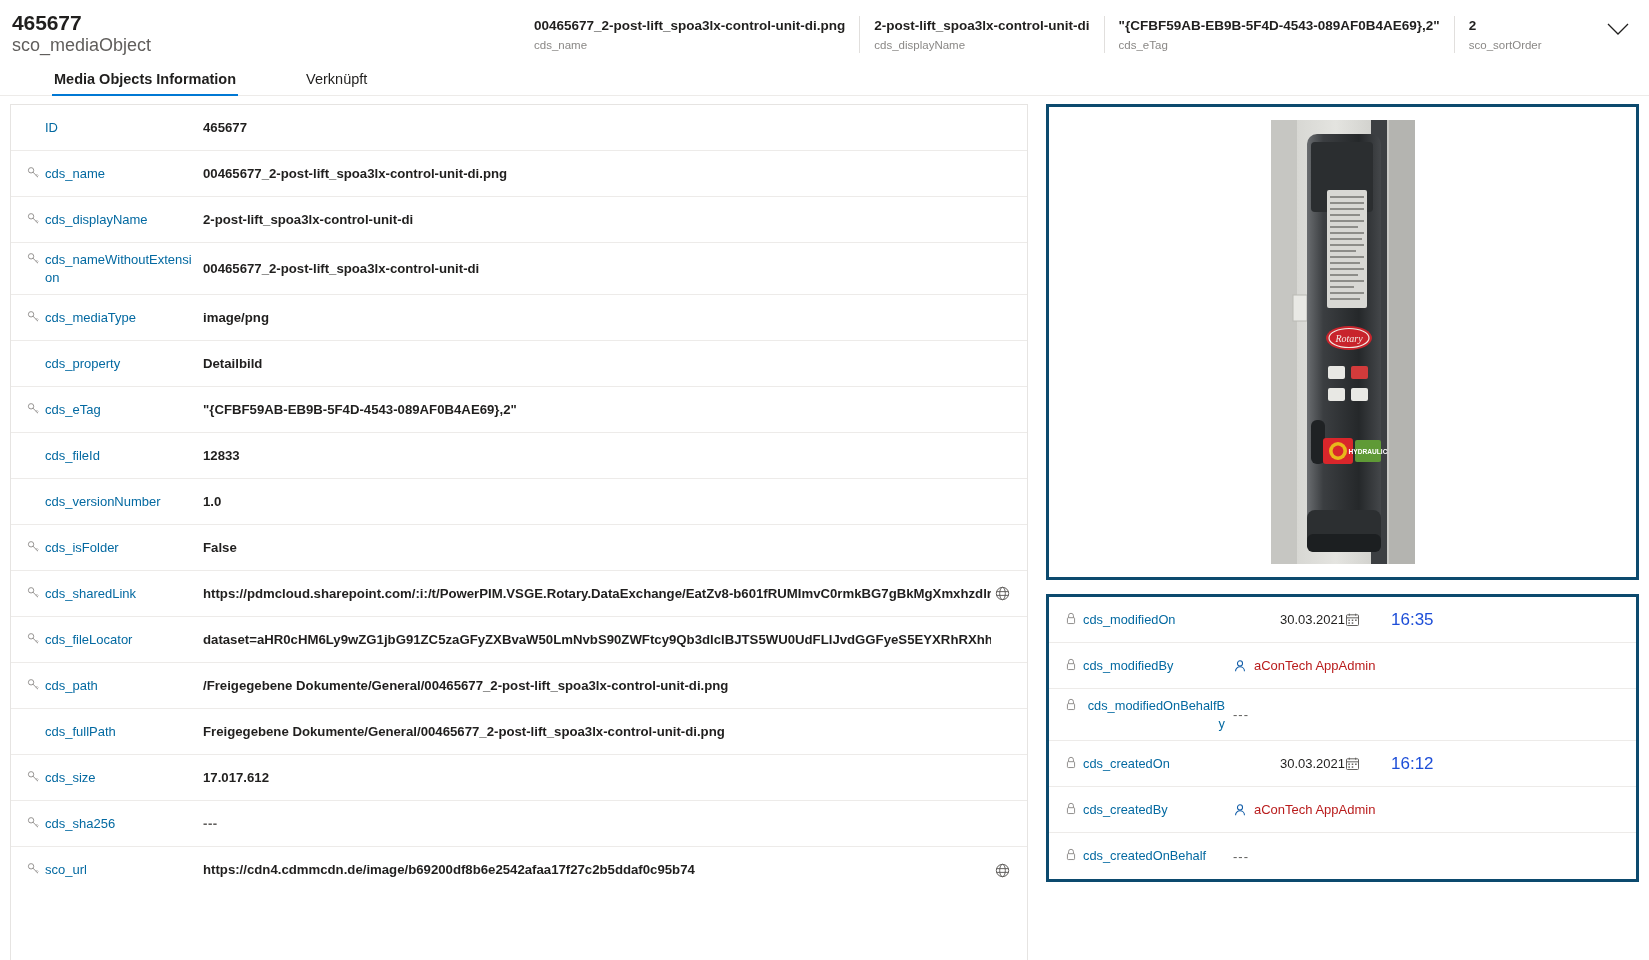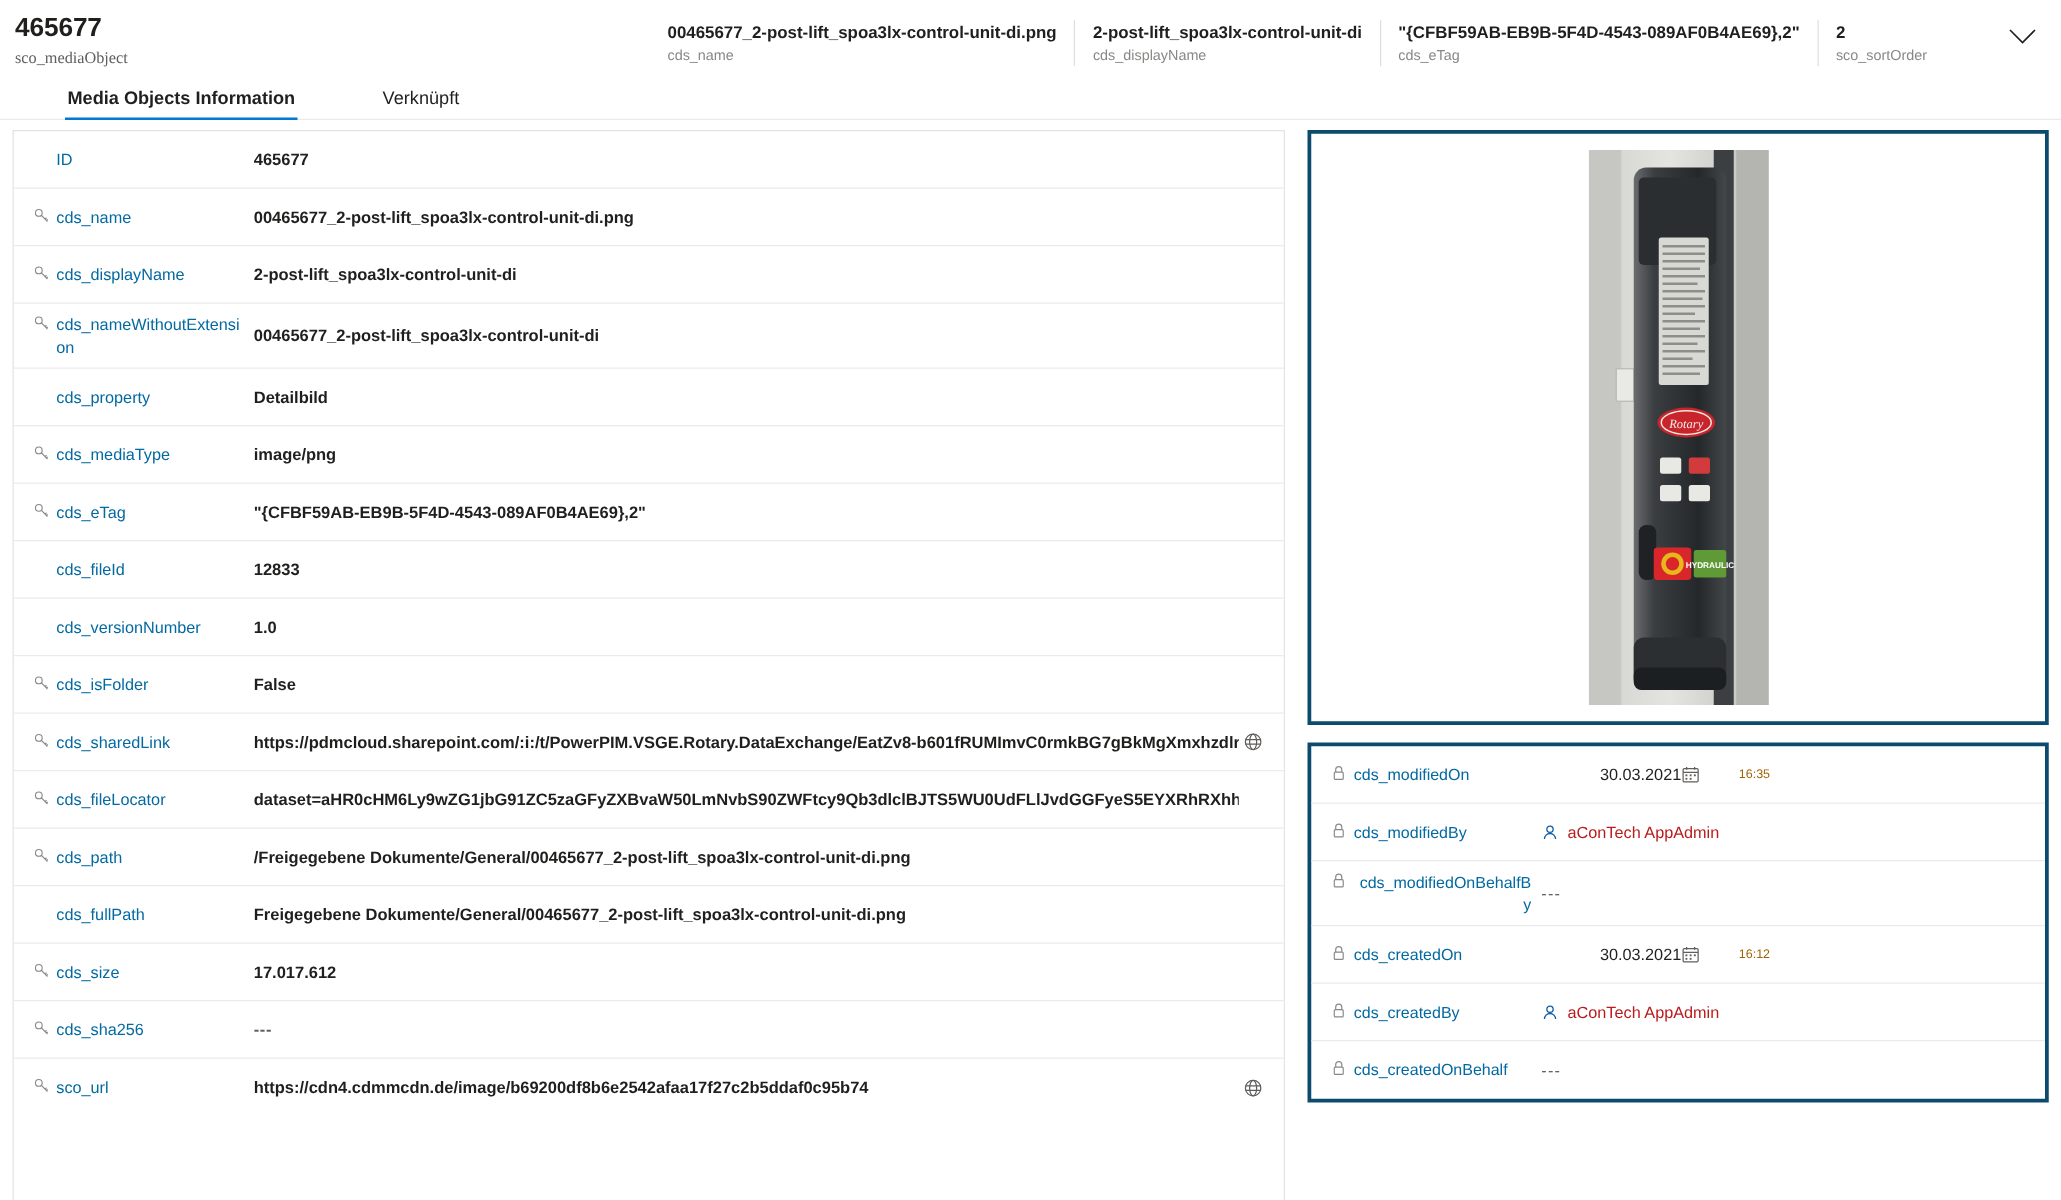--- a/index.html
+++ b/index.html
@@ -20,21 +20,21 @@
     display: flex;
     align-items: flex-start;
     padding: 10px 0 0 0;
   }
   .title-block { padding-left: 12px; width: 520px; flex: none; }
   .title-id {
     font-size: 21px; font-weight: 600; color: #201f1e;
     line-height: 26px; letter-spacing: -0.1px;
   }
   .title-sub {
-    font-size: 13px; color: #605e5c; line-height: 17px; margin-top: 1px; font-family: Liberation Serif, serif;
+    font-size: 18px; color: #605e5c; line-height: 17px; margin-top: 1px;
   }
 
   .header-fields {
     display: flex; align-items: flex-start;
     flex: 1; padding-top: 6px; min-width: 0;
   }
   .hfield {
     padding: 0 14px;
     border-left: 1px solid #e1dfdd;
     min-width: 0;
@@ -155,21 +155,21 @@
     overflow: hidden;
   }
 
   .panel-meta .row { padding: 0 14px 0 16px; text-align: right; }
   .panel-meta .row .lab { width: 168px; font-size: 12.8px; }
   .meta-val-row {
     display: flex; align-items: center; gap: 0; flex: 1; min-width: 0;
   }
   .date-text { font-size: 13px; color: #201f1e; width: 112px; flex: none; }
   .cal-slot { width: 46px; flex: none; display: flex; align-items: center; }
-  .time-text { font-size: 10px; color: #a16207; }
+  .time-text { font-size: 17px; color: #1d4ed8; }
   .person-link {
     display: flex; align-items: center; gap: 7px;
     color: #0f5ba7; font-size: 13px; cursor: pointer;
   }
   .person-link .pname { color: #b91c1c; }
   .dash { color: #605e5c; letter-spacing: 1px; font-size: 13px; }
 
   svg { display: block; }
 </style>
 </head>
@@ -262,38 +262,38 @@
             </svg>
         </span>
         <span class="labtext">cds_nameWithoutExtension</span>
       </div>
       <div class="val">00465677_2-post-lift_spoa3lx-control-unit-di</div>
       <div class="trail"></div>
     </div>
 
     <div class="row">
       <div class="lab">
+        <span class="icoslot">
+          <svg width="13" height="13" viewBox="0 0 16 16">
+              <circle cx="5" cy="5.3" r="3.3" fill="none" stroke="#8a8886" stroke-width="1.1"></circle>
+              <path d="M7.3 7.6 L13.5 13.8 M11.2 11.5 L12.6 10.1 M12.6 12.9 L13.8 11.7" stroke="#8a8886" stroke-width="1.1" fill="none"></path>
+            </svg>
+        </span>
+        <span class="labtext">cds_mediaType</span>
+      </div>
+      <div class="val">image/png</div>
+      <div class="trail"></div>
+    </div>
+
+    <div class="row">
+      <div class="lab">
         <span class="icoslot"></span>
         <span class="labtext">cds_property</span>
       </div>
       <div class="val">Detailbild</div>
-      <div class="trail"></div>
-    </div>
-
-    <div class="row">
-      <div class="lab">
-        <span class="icoslot">
-          <svg width="13" height="13" viewBox="0 0 16 16">
-              <circle cx="5" cy="5.3" r="3.3" fill="none" stroke="#8a8886" stroke-width="1.1"></circle>
-              <path d="M7.3 7.6 L13.5 13.8 M11.2 11.5 L12.6 10.1 M12.6 12.9 L13.8 11.7" stroke="#8a8886" stroke-width="1.1" fill="none"></path>
-            </svg>
-        </span>
-        <span class="labtext">cds_mediaType</span>
-      </div>
-      <div class="val">image/png</div>
       <div class="trail"></div>
     </div>
 
     <div class="row">
       <div class="lab">
         <span class="icoslot">
           <svg width="13" height="13" viewBox="0 0 16 16">
               <circle cx="5" cy="5.3" r="3.3" fill="none" stroke="#8a8886" stroke-width="1.1"></circle>
               <path d="M7.3 7.6 L13.5 13.8 M11.2 11.5 L12.6 10.1 M12.6 12.9 L13.8 11.7" stroke="#8a8886" stroke-width="1.1" fill="none"></path>
             </svg>

